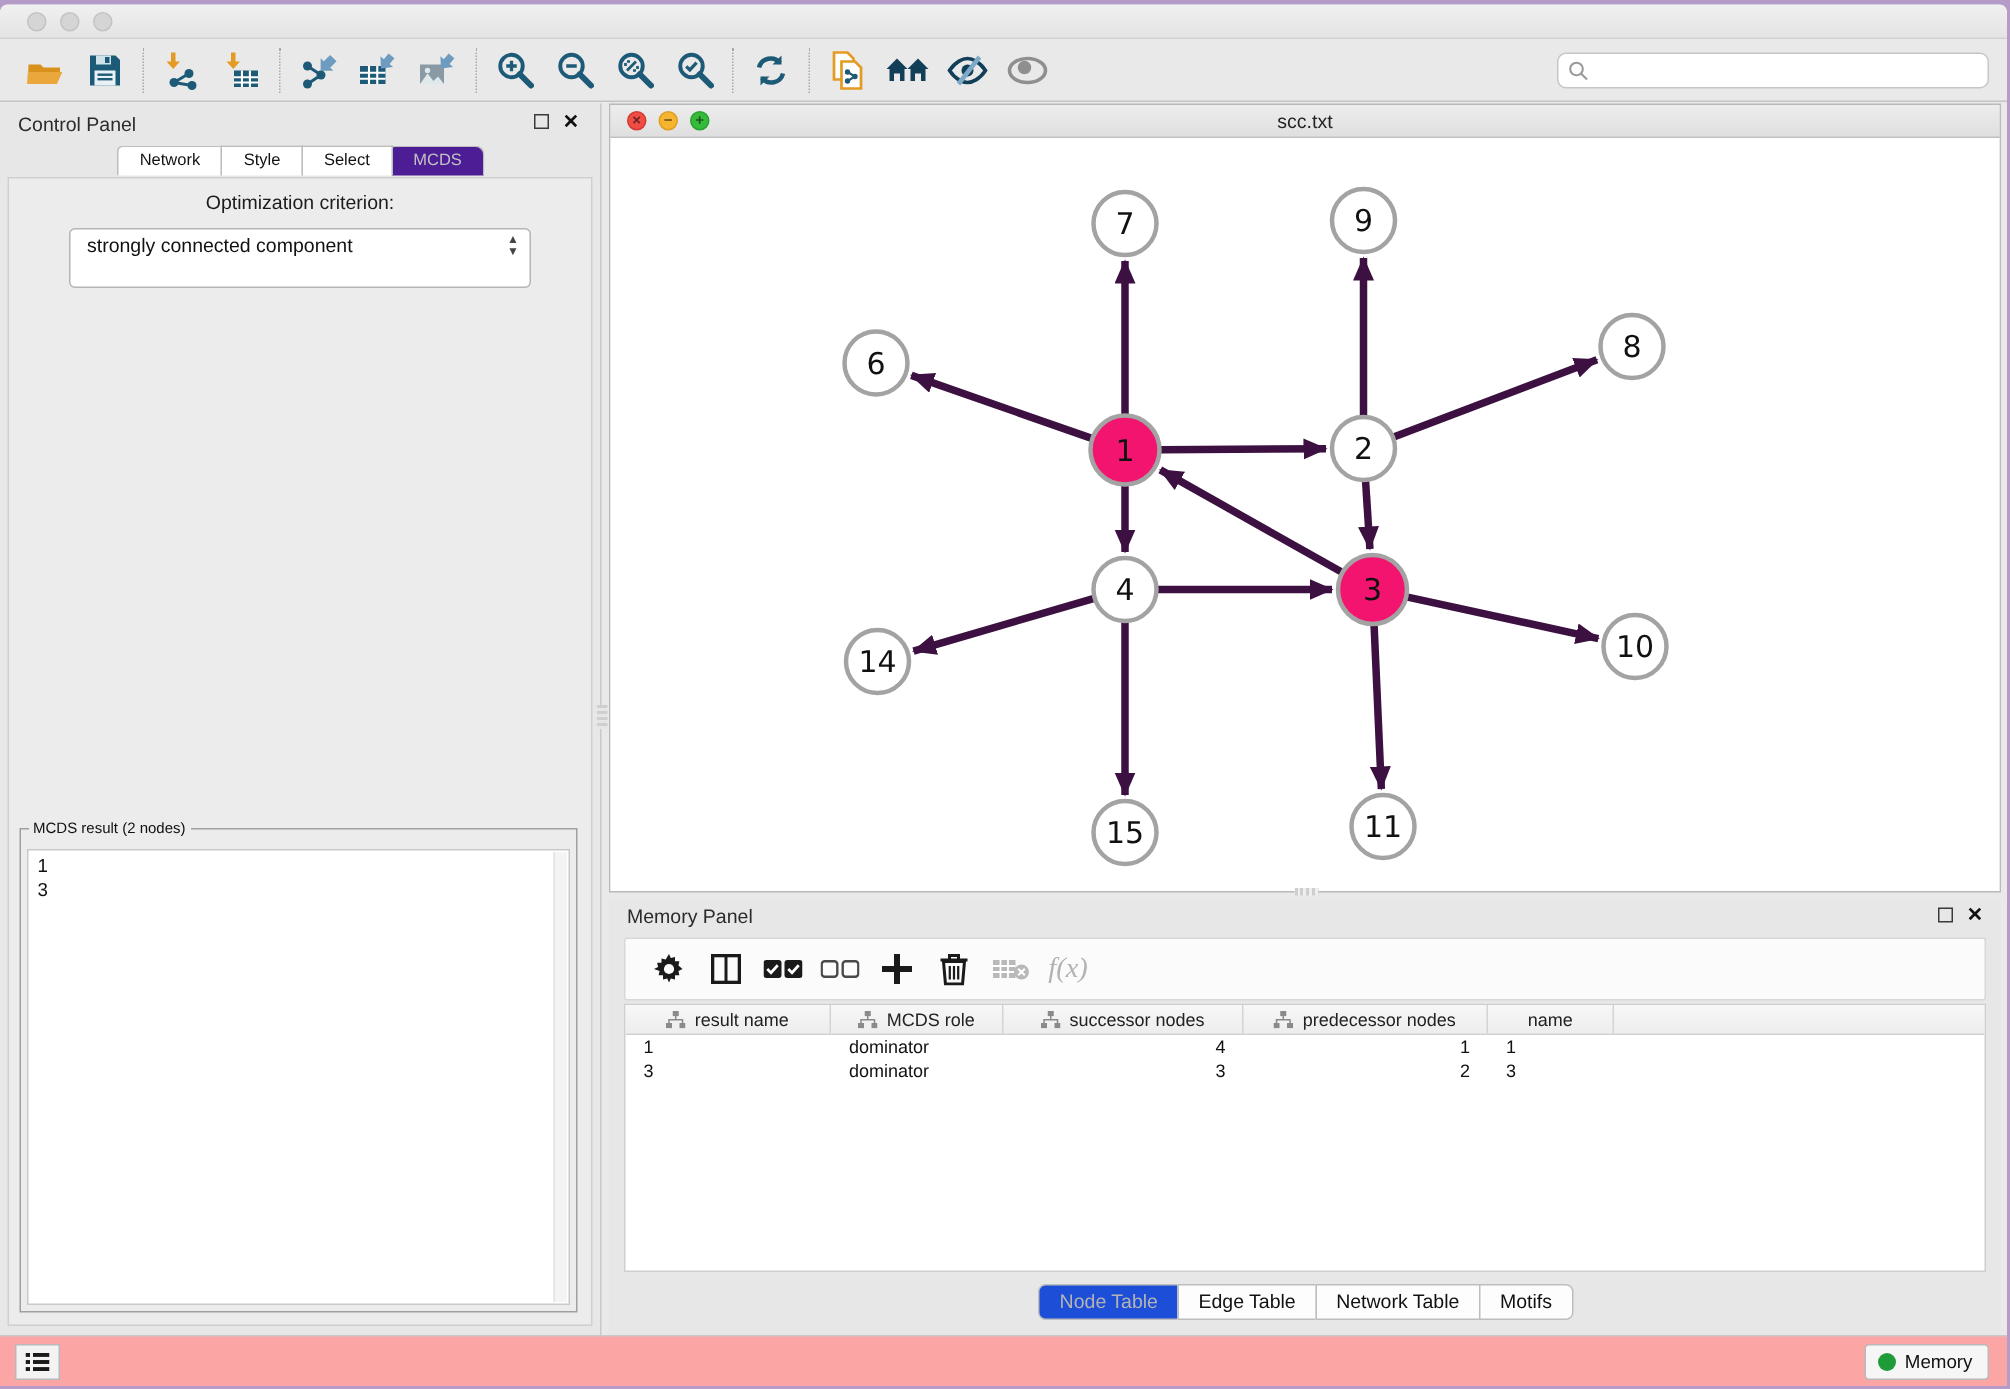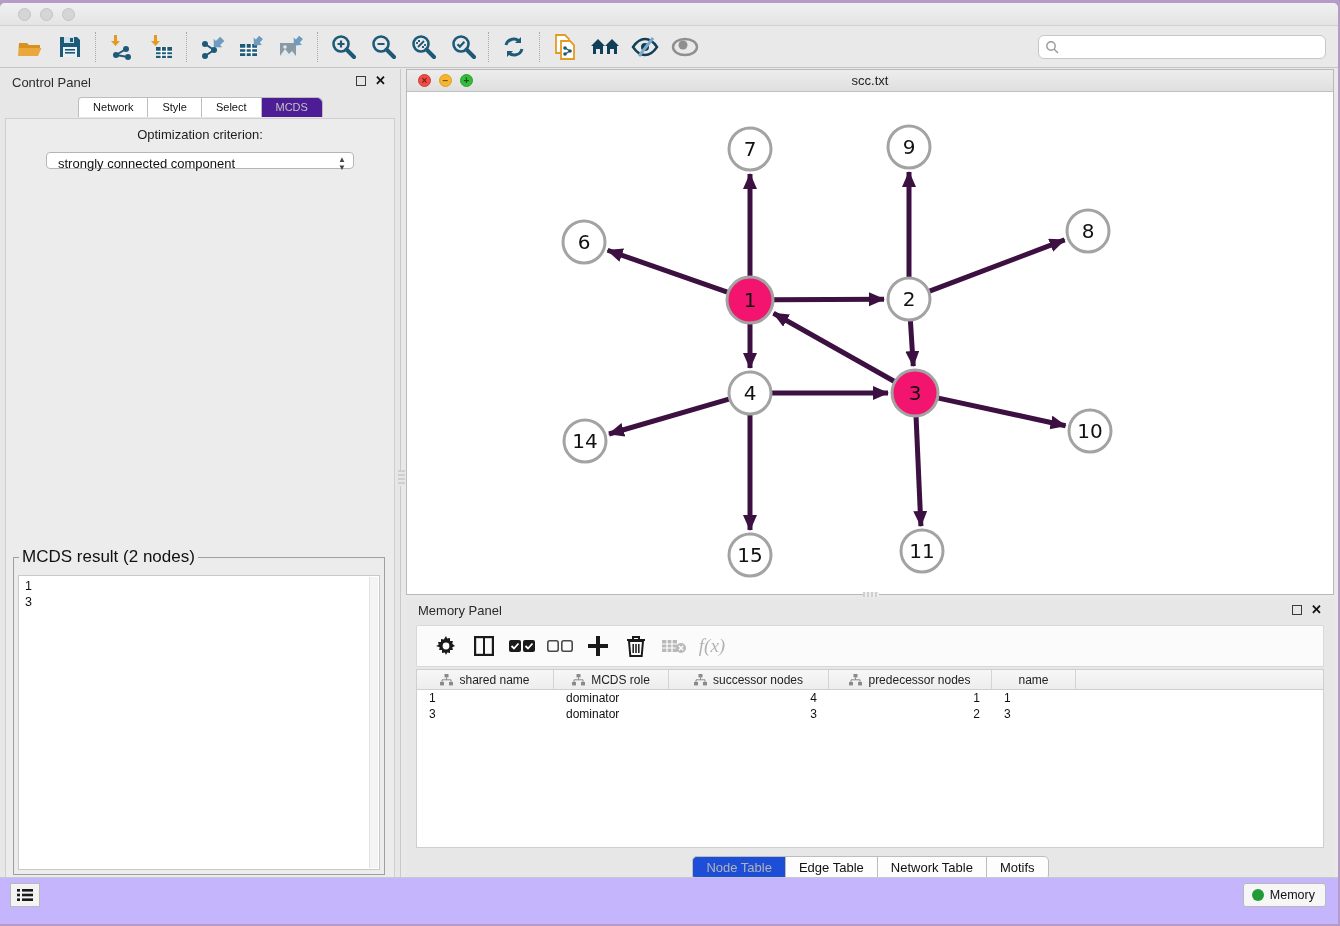--- a/index.html
+++ b/index.html
@@ -64,36 +64,36 @@
   .cp-tab.selected {
     background:#4c1d95; color:#c2c2c2;
     border-top-right-radius:6px; border-top-left-radius:2px;
   }
   #cp-body {
     position:absolute; top:49px; left:5px; right:5px; bottom:6px;
     border:1px solid #cfcfcf; background:#ececec;
   }
   #cp-opt-label { margin-top:8px; text-align:center; font-size:13px; color:#1c1c1c; }
   #cp-dropdown {
-    margin:10px auto 12px; width:308px; height:17px; background:#fff;
+    margin:10px auto 12px; width:308px; height:40px; background:#fff;
     border:1px solid #b5b5b5; border-radius:4px; position:relative;
     font-size:13px; color:#111; line-height:21px; padding-left:11px; cursor:pointer;
   }
   #cp-dropdown .stepper { position:absolute; right:7px; top:3px; font-size:8px; line-height:8px; color:#444; letter-spacing:0; text-align:center; }
   #cp-buttons { margin-top:13px; text-align:center; }
   .cp-btn {
     display:inline-block; padding:3px 14px; font-size:13px; color:#111;
     background:linear-gradient(#ffffff,#f0f0f0); border:1px solid #b3b3b3;
     border-radius:5px; margin:0 7px; cursor:pointer;
   }
   #mcds-result {
     position:absolute; left:7px; right:9px; top:428px; bottom:8px;
     border:1px solid #9f9f9f; margin:0; padding:4px 3px 3px;
   }
-  #mcds-result legend { font-size:17px; color:#111; padding:0 3px; margin-left:2px; }
+  #mcds-result legend { font-size:10px; color:#111; padding:0 3px; margin-left:2px; }
   #mcds-list {
     position:absolute; top:8px; left:4px; right:4px; bottom:4px;
     background:#fff; border:1px solid #c9c9c9; overflow:hidden;
     font-size:12.5px; color:#111; padding:2px 6px; line-height:16px;
   }
   #mcds-scroll { position:absolute; top:1px; bottom:1px; right:1px; width:9px; background:#f4f4f4; border-left:1px solid #e2e2e2; }
   
   #v-grip { position:absolute; left:398px; top:467px; width:7px; height:16px;
     background:repeating-linear-gradient(#cfcfcf,#cfcfcf 2px,#e6e6e6 2px,#e6e6e6 4px); }
   
@@ -136,22 +136,22 @@
   #tp-tabs { position:absolute; bottom:10px; left:0; right:0; text-align:center; }
   .tp-tab {
     display:inline-block; padding:3px 13px 4px; font-size:13px; color:#111;
     background:#fdfdfd; border:1px solid #bdbdbd; margin-right:-1px; cursor:pointer;
   }
   .tp-tab:first-child { border-radius:5px 0 0 5px; }
   .tp-tab:last-child { border-radius:0 5px 5px 0; }
   .tp-tab.selected { background:#1d4ed8; color:#b3b3b3; }
   
   #status-bar {
-    position:absolute; bottom:0; left:0; right:0; height:47px;
-    background:#c4b5fd; border-top:1px solid #c9c9c9;
+    position:absolute; bottom:0; left:0; right:0; height:34px;
+    background:#fca5a5; border-top:1px solid #c9c9c9;
   }
   #status-menu-btn {
     position:absolute; left:10px; top:5px; width:30px; height:24px;
     background:#f3f3f3; border:1px solid #b9b9b9; display:flex; align-items:center; justify-content:center; cursor:pointer;
   }
   #memory-btn {
     position:absolute; right:12px; top:5px; height:24px; padding:0 10px 0 8px;
     background:#f6f6f6; border:1px solid #b9b9b9; border-radius:3px;
     display:flex; align-items:center; gap:6px; cursor:pointer; font-size:12.5px; color:#111;
   }
@@ -489,21 +489,21 @@
       <div id="tp-header">
           <div class="th" style="width: 137px;">
             <svg width="13" height="12" viewBox="0 0 13 12">
               <g fill="#8a8a8a">
                 <rect x="4.5" y="0" width="4" height="3.4"></rect>
                 <rect x="0" y="8" width="4" height="3.4"></rect>
                 <rect x="9" y="8" width="4" height="3.4"></rect>
               </g>
               <path d="M6.5 3.4v2.4M2 8V5.8h9V8" stroke="#8a8a8a" fill="none"></path>
             </svg>
-            <span>shared name</span>
+            <span>result name</span>
           </div>
           <div class="th" style="width: 115px;">
             <svg width="13" height="12" viewBox="0 0 13 12">
               <g fill="#8a8a8a">
                 <rect x="4.5" y="0" width="4" height="3.4"></rect>
                 <rect x="0" y="8" width="4" height="3.4"></rect>
                 <rect x="9" y="8" width="4" height="3.4"></rect>
               </g>
               <path d="M6.5 3.4v2.4M2 8V5.8h9V8" stroke="#8a8a8a" fill="none"></path>
             </svg>

